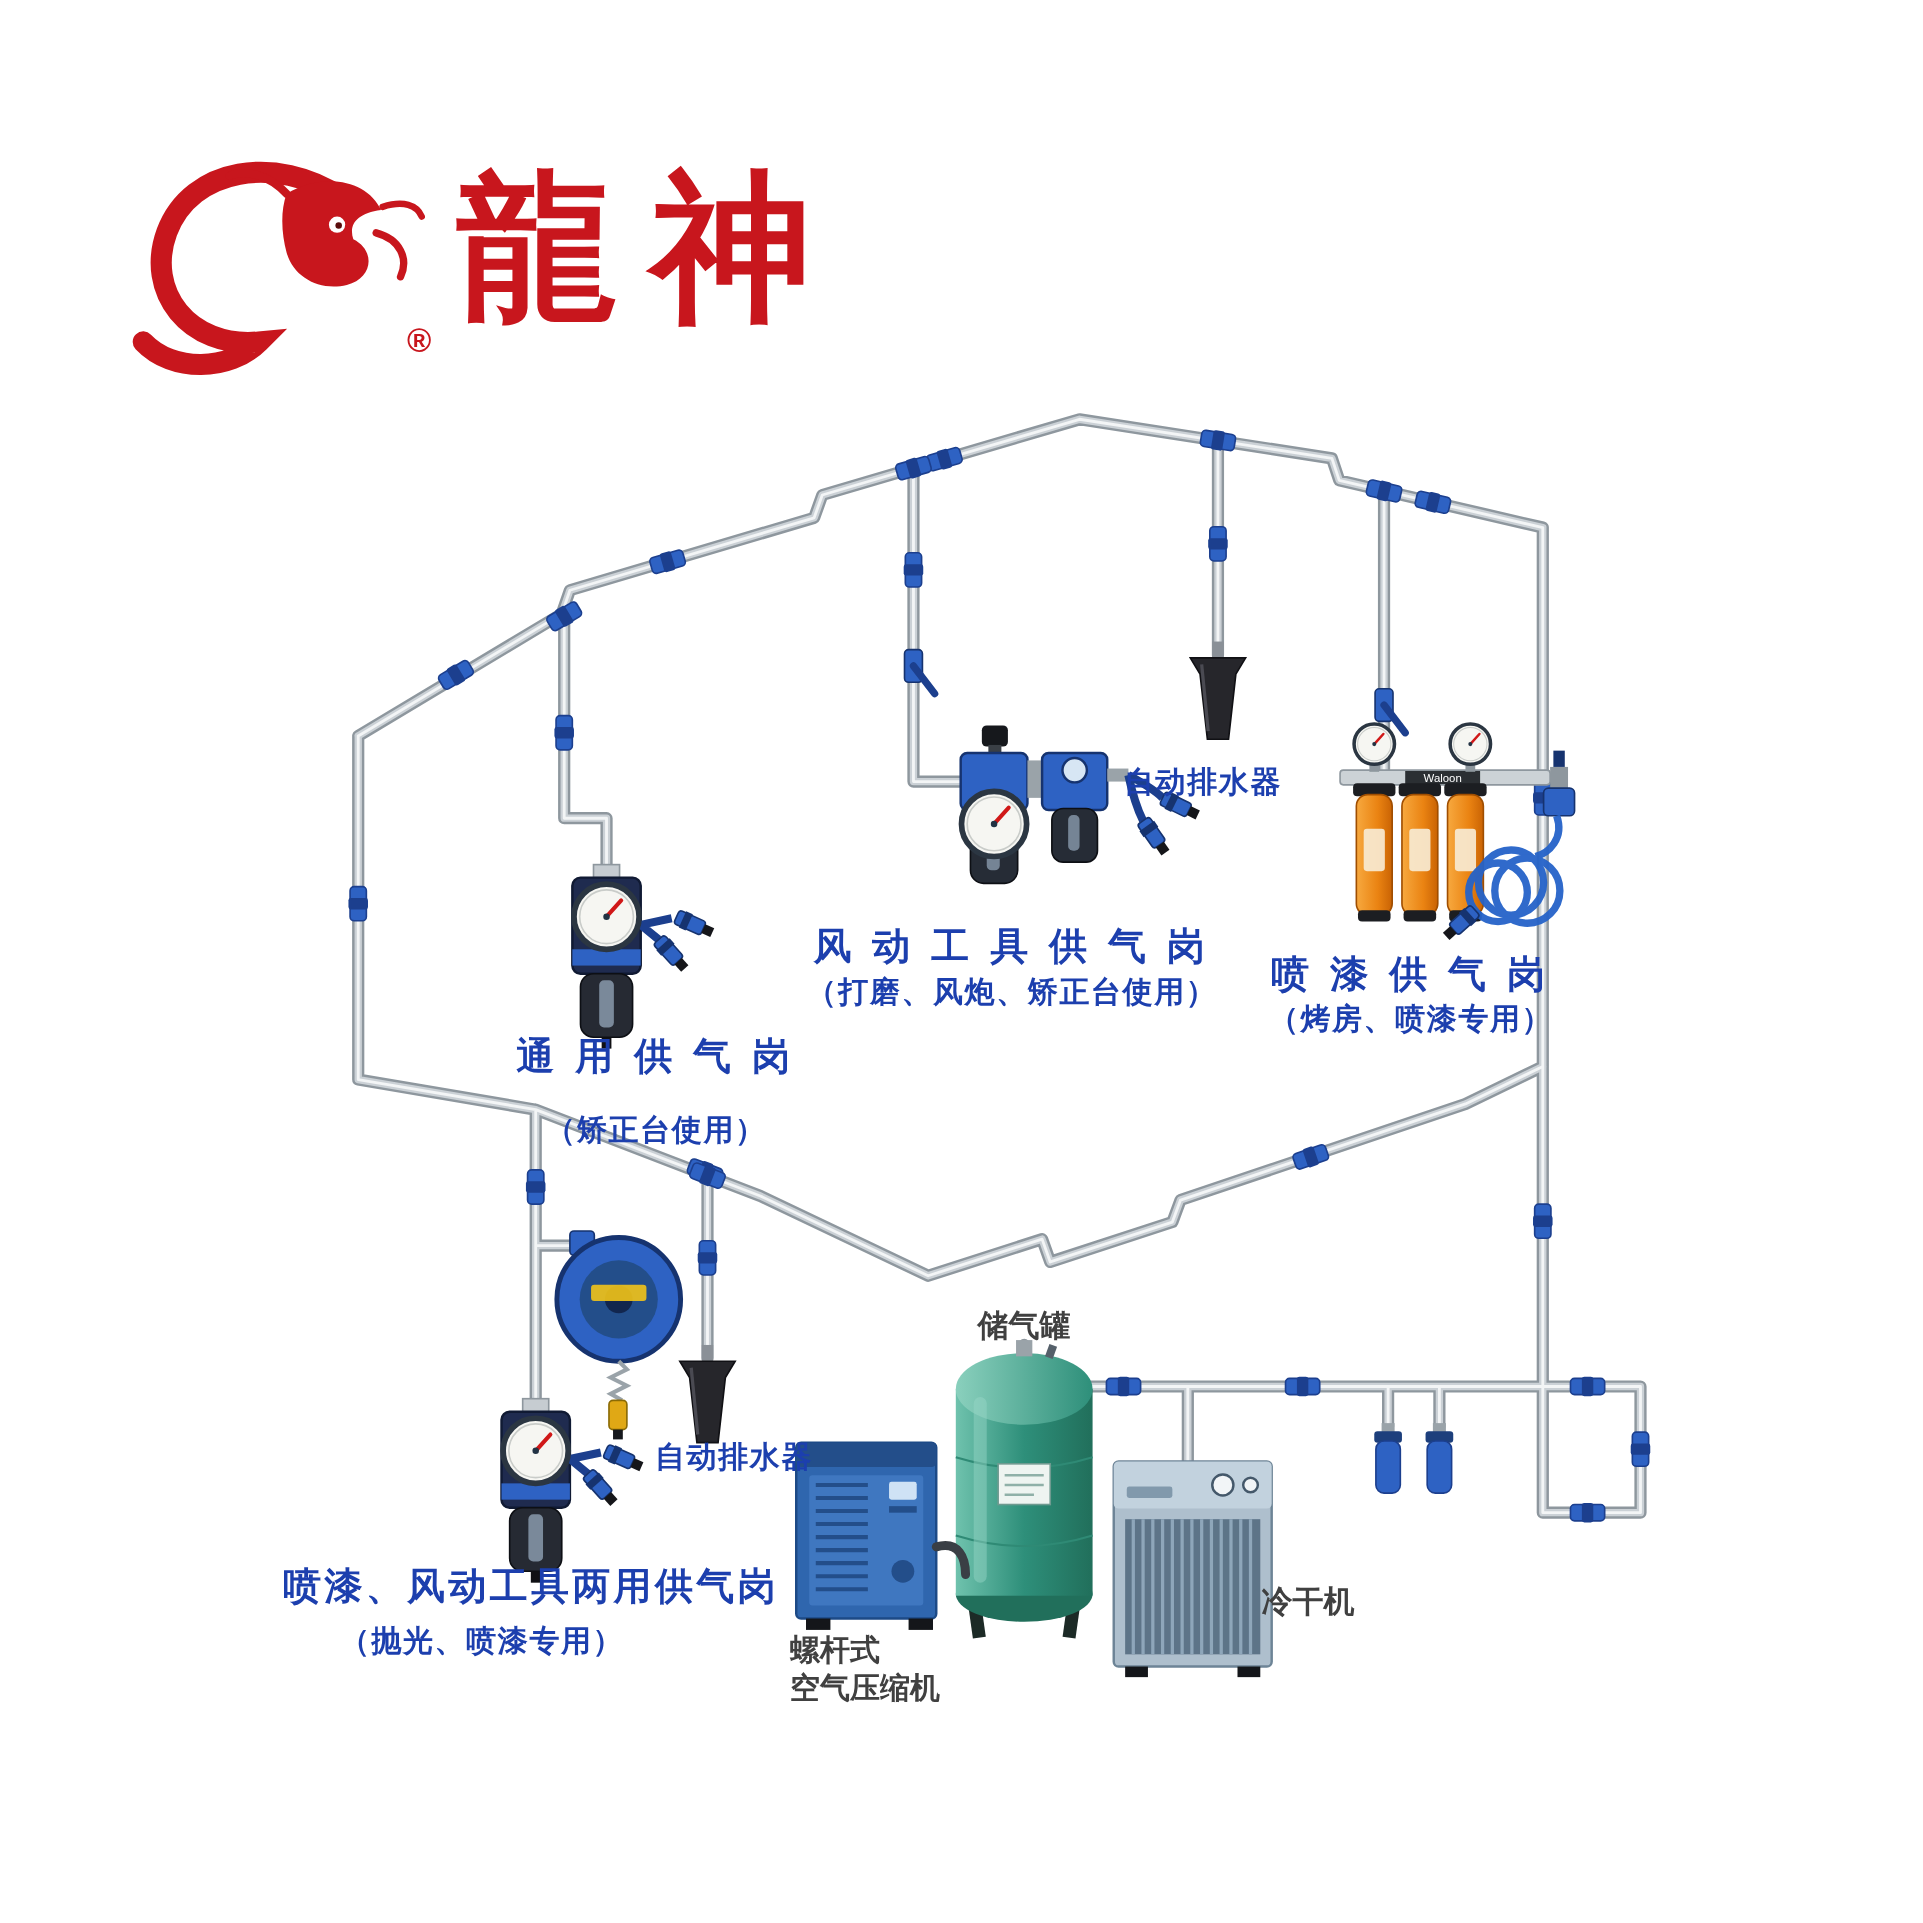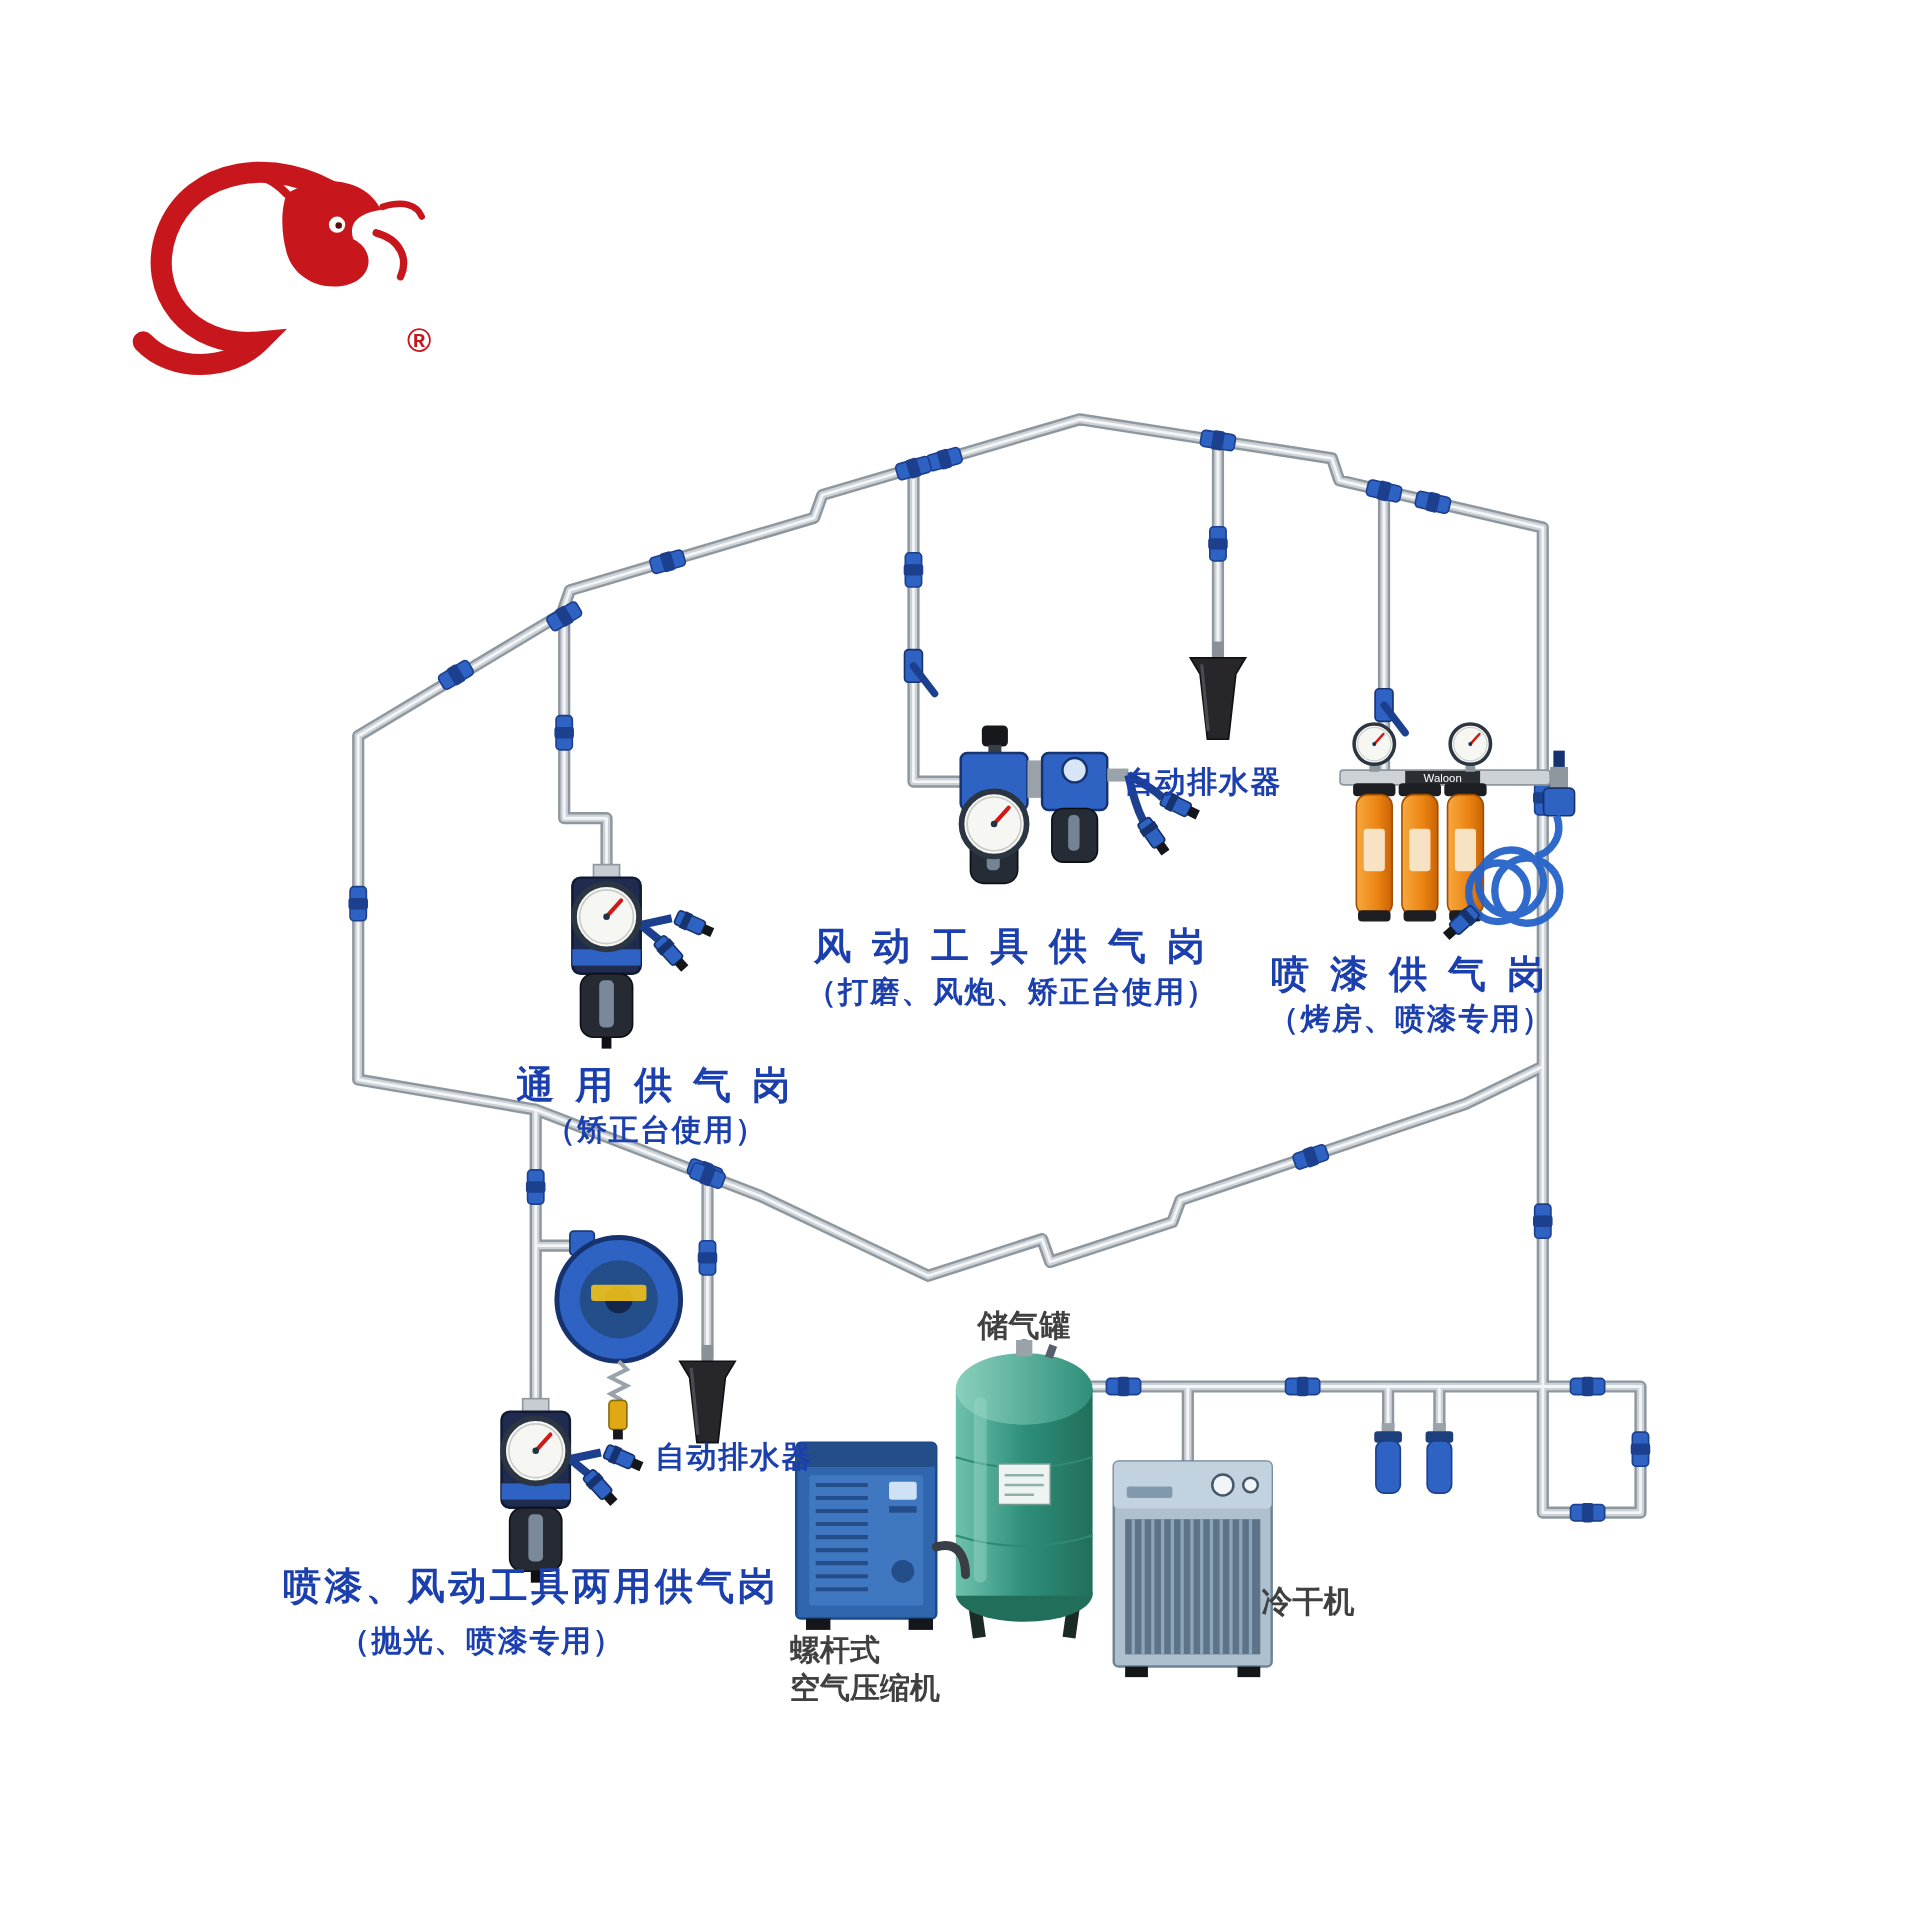--- a/index.html
+++ b/index.html
@@ -275,23 +275,24 @@
       <path d="M418 242 C340 190 235 205 205 285 C178 358 232 428 318 420 C282 456 212 458 176 420" fill="none" stroke="#c8161d" stroke-width="26" stroke-linecap="round"></path>
       <path d="M352 238 C398 210 452 222 468 258 C438 262 428 276 434 294 C462 308 458 342 426 350 C392 358 360 340 352 310 C346 288 344 260 352 238 Z" fill="#c8161d"></path>
       <circle cx="414" cy="276" r="10" fill="#ffffff"></circle>
       <circle cx="416" cy="277" r="4" fill="#5a0c0c"></circle>
       <path d="M462 286 C492 294 502 318 492 340" stroke="#c8161d" stroke-width="9" fill="none" stroke-linecap="round"></path>
       <path d="M470 254 C496 246 512 252 518 266" stroke="#c8161d" stroke-width="8" fill="none" stroke-linecap="round"></path>
       <path d="M352 238 C330 214 300 208 282 216" stroke="#c8161d" stroke-width="10" fill="none" stroke-linecap="round"></path>
     </g>
   </svg>
 
+  <div class="brand">龍神</div>
   <div class="rmark">®</div>
 
-  <div class="lbl blue name" style="left:656px;top:1085px">通 用 供 气 岗</div>
+  <div class="lbl blue name" style="left:656px;top:1056px">通 用 供 气 岗</div>
   <div class="lbl blue small" style="left:656px;top:1130px">（矫正台使用）</div>
 
   <div class="lbl blue name" style="left:1012px;top:946px">风 动 工 具 供 气 岗</div>
   <div class="lbl blue small" style="left:1012px;top:992px">（打磨、风炮、矫正台使用）</div>
 
   <div class="lbl blue name" style="left:1411px;top:974px">喷 漆 供 气 岗</div>
   <div class="lbl blue small" style="left:1411px;top:1019px">（烤房、喷漆专用）</div>
 
   <div class="lbl blue small" style="left:1203px;top:782px">自动排水器</div>
   <div class="lbl blue small" style="left:734px;top:1457px">自动排水器</div>

